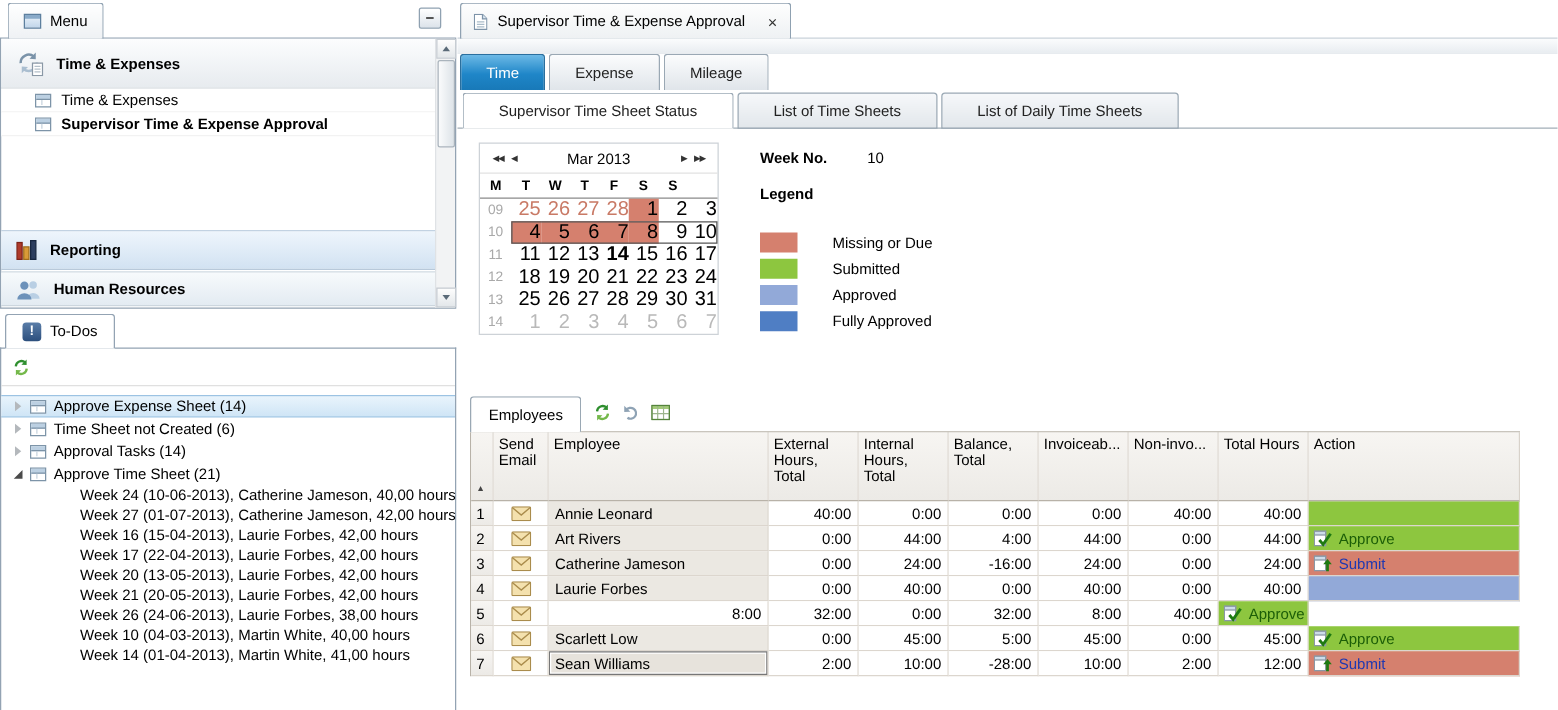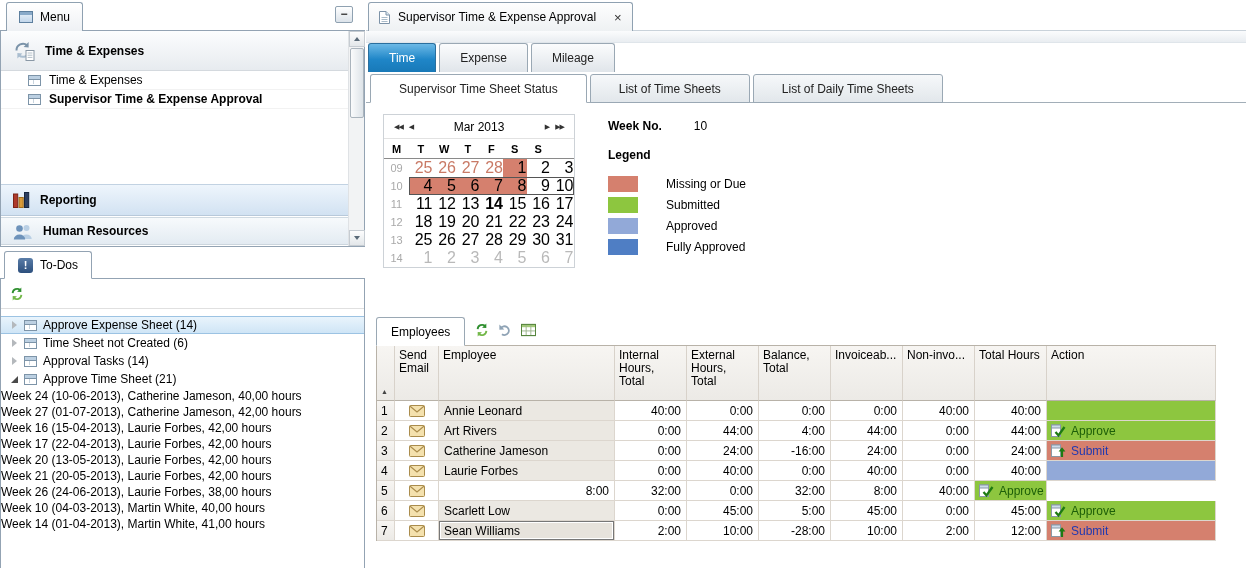--- a/index.html
+++ b/index.html
@@ -38,21 +38,21 @@
   .todos-tab{position:absolute;left:4px;top:251px;height:28px;border:1px solid #93a3b3;border-bottom:1px solid #fff;border-radius:3px 3px 0 0;background:#fff;display:flex;align-items:center;gap:7px;padding:0 13px;z-index:3}
   .todos-icon{width:15px;height:15px;border-radius:3px;background:linear-gradient(#5a7da8,#2c4f7d);color:#fff;font-weight:bold;font-size:11px;line-height:15px;text-align:center}
   .todos-panel{position:absolute;left:0;top:278px;width:365px;height:290px;border:1px solid #93a3b3;border-bottom:none;background:#fff;z-index:2}
   .todos-toolbar{height:30px;display:flex;align-items:center;padding-left:9px;border-bottom:1px solid #e0e0e0}
   .todo-tree{padding-top:7px}
   .tgroup{height:18px;display:flex;align-items:center;gap:6px;padding-left:9px}
   .tgroup.selected{background:linear-gradient(#e9f4fc,#cfe5f6);border-top:1px solid #9cc3e3;border-bottom:1px solid #9cc3e3}
   .tw{width:8px;display:flex;justify-content:center;flex:none}
   .tri-col{width:0;height:0;border-top:4px solid transparent;border-bottom:4px solid transparent;border-left:5px solid #b4b8bc}
   .tri-exp{width:0;height:0;border-bottom:7px solid #4a4a4a;border-left:7px solid transparent}
-  .titem{height:16px;line-height:16px;white-space:nowrap;overflow:hidden}
+  .titem{height:16px;line-height:16px;padding-left:63px;white-space:nowrap;overflow:hidden}
 
   
   .main-panel{position:absolute;left:366px;top:0;width:880px;height:568px}
   .doc-tab{position:absolute;left:2px;top:2px;height:29px;border:1px solid #8fa1b1;border-bottom:none;border-radius:3px 3px 0 0;background:linear-gradient(#fefefe,#eef1f3);display:flex;align-items:center;gap:8px;padding:0 10px;z-index:2}
   .doc-close{margin-left:10px;font-size:13px;color:#333;line-height:1}
   .toolbar-strip{position:absolute;left:0;top:30px;width:880px;height:13px;background:linear-gradient(#fbfcfd,#e9edf1);border-top:1px solid #c9d2da;border-bottom:1px solid #dfe5ea}
 
   .mode-tabs{position:absolute;left:2px;top:43px;display:flex;gap:3px}
   .mode-tab{height:29px;display:flex;align-items:center;padding:0 20px;border:1px solid #9aa8b4;border-bottom:none;border-radius:3px 3px 0 0;background:linear-gradient(#fbfcfd,#e0e5ea);color:#222}
   .mode-tab.active{background:linear-gradient(#6cb9e6,#1f86c8 55%,#1879b8);border-color:#2a6f9e;color:#fff}
@@ -78,21 +78,21 @@
   .cal-day.mb{background:#d5806e}
   .cal-day.o{color:#b9b9b9}
   .cal-day.b{font-weight:bold}
   .cal-row.sel::after{content:"";position:absolute;left:25px;top:0;right:0;bottom:0;border:1px solid #555;pointer-events:none}
 
   .weekno{position:absolute;left:242px;top:119px;display:flex;}
   .wk-lbl{font-weight:bold}
   .wk-val{margin-left:32px}
 
   .legend{position:absolute;left:242px;top:148px}
-  .legend-title{font-weight:bold;margin-bottom:11px}
+  .legend-title{font-weight:bold;margin-bottom:21px}
   .legend-entry{display:flex;align-items:center;height:21px}
   .legend-swatch{width:30px;height:16px;margin-right:28px;flex:none}
 
   
   .emp-tabrow{position:absolute;left:10px;top:317px;height:29px;display:flex;align-items:center}
   .emp-tab{height:29px;display:flex;align-items:center;padding:0 14px;border:1px solid #9aa8b4;border-bottom:1px solid #fff;border-radius:3px 3px 0 0;background:#fff;position:relative;z-index:2}
   .emp-icons{display:flex;gap:9px;align-items:center;margin-left:10px;margin-bottom:4px}
 
   .tbl{position:absolute;left:10px;top:345px;width:840px;border-top:1px solid #b8b2a8;border-left:1px solid #b8b2a8;background:#fff}
   .tbl-hrow,.trow{display:grid;grid-template-columns:18px 44px 176px 72px 72px 72px 72px 72px 72px 169px}
@@ -433,22 +433,22 @@
     </div>
   </div>
 
   <div class="tbl">
     <div class="tbl-hrow" id="tbl-head">
         <div class="th">
           <span class="sort">▲</span>
         </div>
         <div class="th">Send Email</div>
         <div class="th">Employee</div>
+        <div class="th">External Hours, Total</div>
         <div class="th">Internal Hours, Total</div>
-        <div class="th">External Hours, Total</div>
         <div class="th">Balance, Total</div>
         <div class="th">Invoiceab...</div>
         <div class="th">Non-invo...</div>
         <div class="th">Total Hours</div>
         <div class="th">Action</div>
       </div>
     <div id="tbl-body">
         <div class="trow">
           <div class="td rownum">1</div>
           <div class="td email">

